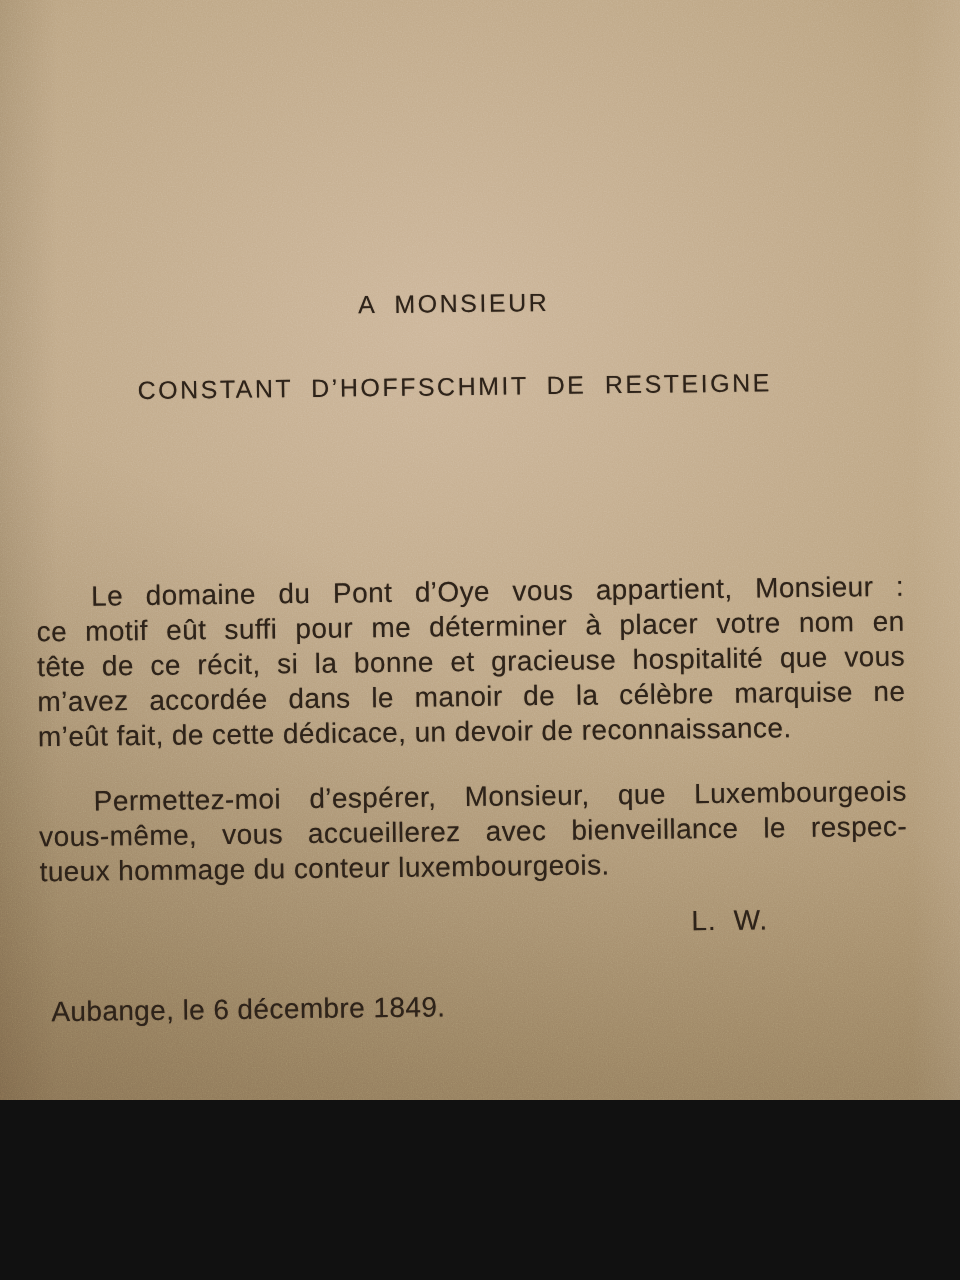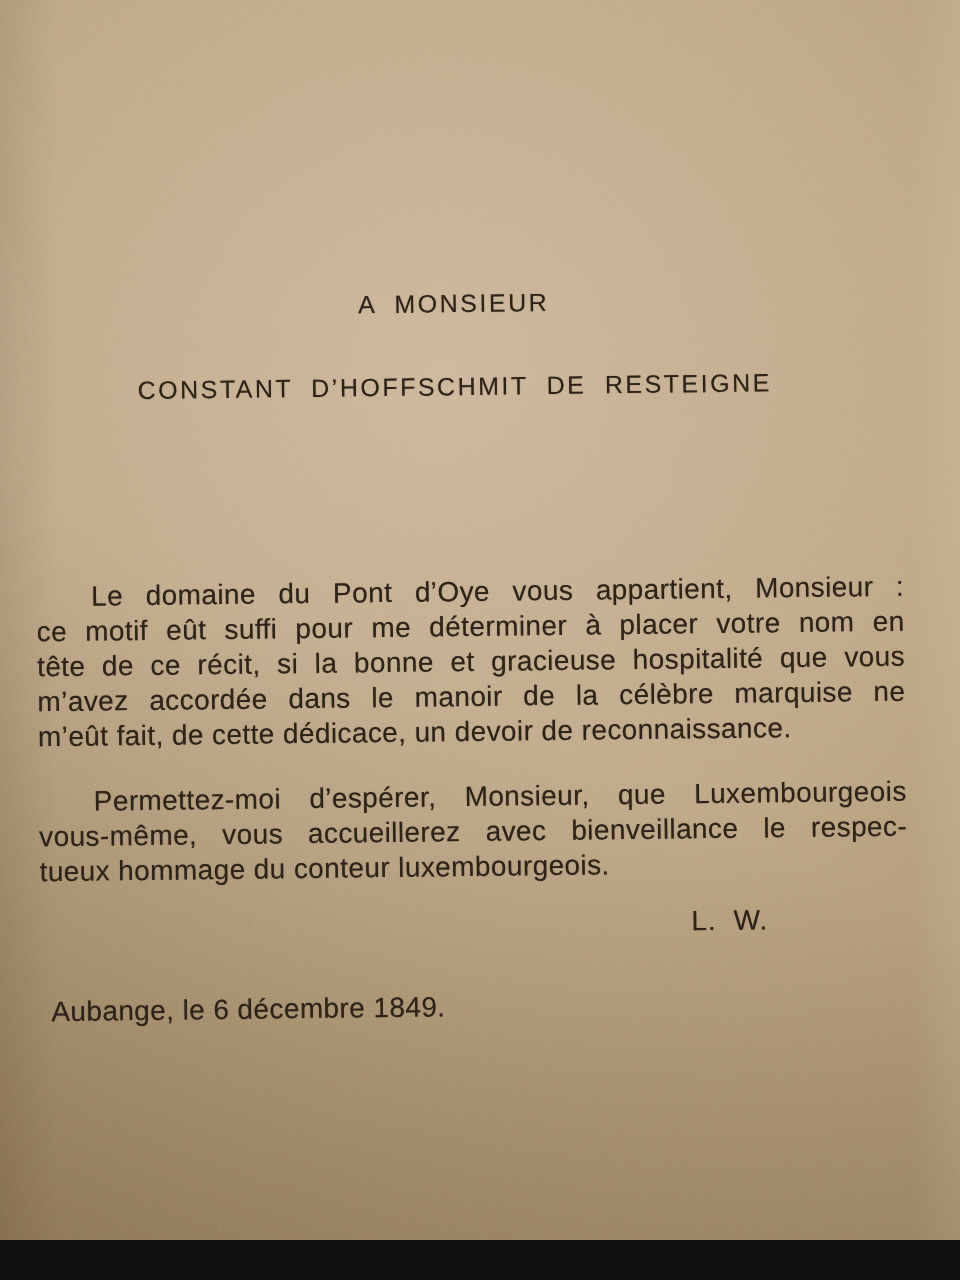--- a/index.html
+++ b/index.html
@@ -4,21 +4,21 @@
 <style>
   html, body {
     margin: 0;
     padding: 0;
     background: #111;
   }
 
   .photo {
     position: relative;
     width: 960px;
-    height: 1240px;
+    height: 1100px;
     overflow: hidden;
     
     background:
       linear-gradient(205deg, rgba(50,32,14,0) 55%, rgba(45,28,10,0.22) 100%),
       linear-gradient(to right, rgba(40,26,10,0.10) 0%, rgba(40,26,10,0) 6%, rgba(255,240,220,0) 95%, rgba(255,242,225,0.10) 100%),
       radial-gradient(130% 95% at 46% 30%,
         var(--paper-highlight, #cdb69a) 0%,
         var(--paper-mid, #bda684) 42%,
         #ab9370 70%,
         var(--paper-shadow, #97805f) 100%);

